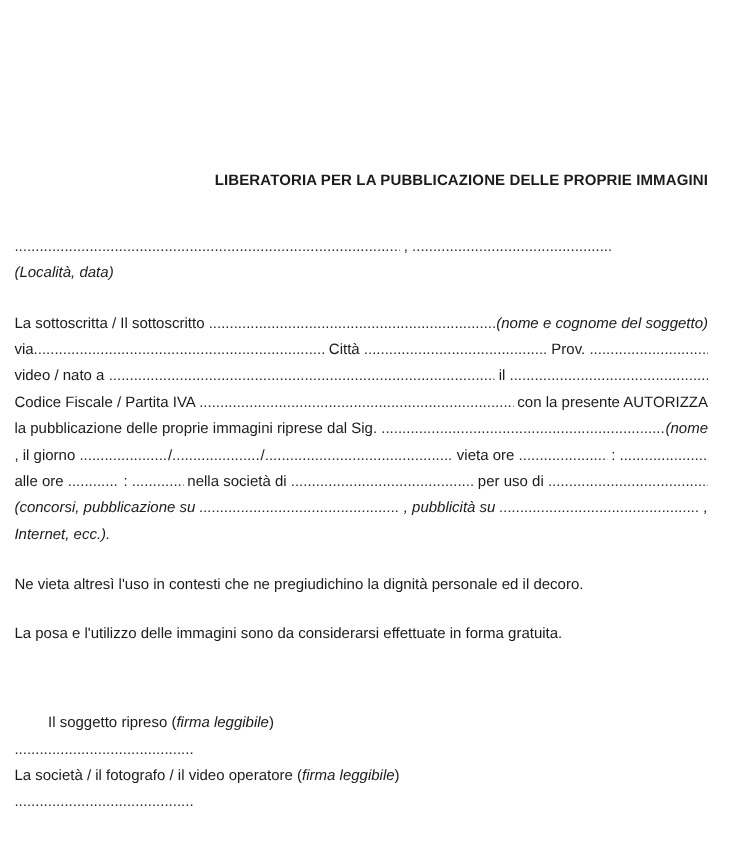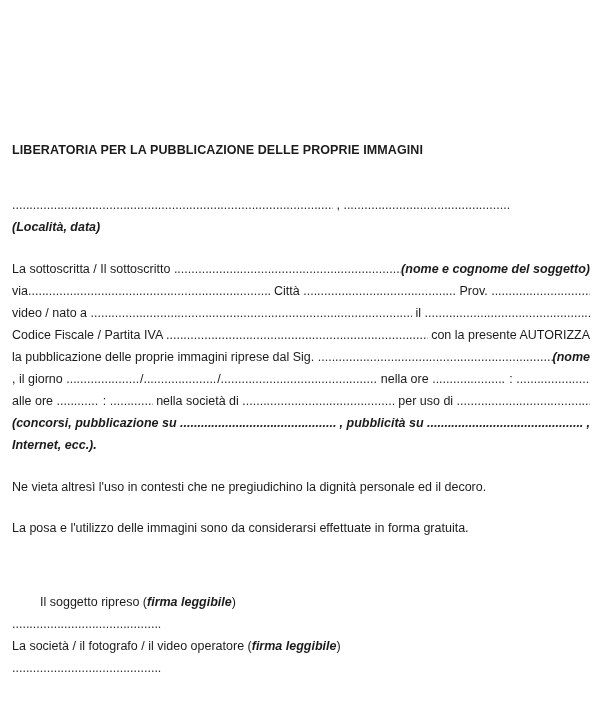--- a/index.html
+++ b/index.html
@@ -4,34 +4,34 @@
 <style>
   * { margin:0; padding:0; box-sizing:border-box; }
   html,body { background:#ffffff; }
   body {
     width:616px; height:719px; overflow:hidden;
     font-family:"Liberation Sans", sans-serif;
     font-size:12.5px; color:#1b1b1b;
   }
   .page { width:616px; height:719px; padding:0 26px 0 12px; overflow:hidden; }
   .title {
-    margin-top:143px; text-align:left; font-weight:bold;
+    margin-top:143px; text-align:right; font-weight:bold;
     line-height:15px; letter-spacing:0.1px; white-space:nowrap;
   }
   .line { display:flex; line-height:22px; }
   .line span { white-space:pre; }
   .fill {
     flex:var(--g,1) 1 0px; overflow:hidden; white-space:nowrap !important;
     color:#2a2a2a;
   }
   .fix { flex:0 0 auto; overflow:hidden; white-space:nowrap !important; color:#2a2a2a; }
   .w-loc-a { width:321px; }
   .w-loc-b { width:167px; }
   .w-sig  { width:150px; }
-  .it { font-style:italic;font-weight:bold; }
+  .it { font-style:italic; }
   .loc { margin-top:36px; }
   .loc .caption { line-height:22px; }
   .decl { margin-top:20px; }
   .plain { line-height:22px; }
   .clause-1 { margin-top:20px; line-height:22px; }
   .clause-2 { margin-top:19px; line-height:22px; }
   .sig-label-1 { margin-top:52px; line-height:22px;margin-left:28px; }
   .sig-label-2 { line-height:22px; }
   .sig-line { line-height:22px; }
 </style>
@@ -87,21 +87,21 @@
       <span class="it">(nome</span>
     </div>
 
     <div class="line">
       <span>, il giorno </span>
       <span class="fill" style="--g:8">................................................................................................................................................................................................................................................</span>
       <span>/</span>
       <span class="fill" style="--g:8">................................................................................................................................................................................................................................................</span>
       <span>/</span>
       <span class="fill" style="--g:17">................................................................................................................................................................................................................................................</span>
-      <span> nella ore </span>
+      <span> vieta ore </span>
       <span class="fill" style="--g:8">................................................................................................................................................................................................................................................</span>
       <span> : </span>
       <span class="fill" style="--g:8">................................................................................................................................................................................................................................................</span>
     </div>
 
     <div class="line">
       <span>alle ore </span>
       <span class="fill" style="--g:9">................................................................................................................................................................................................................................................</span>
       <span> : </span>
       <span class="fill" style="--g:9">................................................................................................................................................................................................................................................</span>

